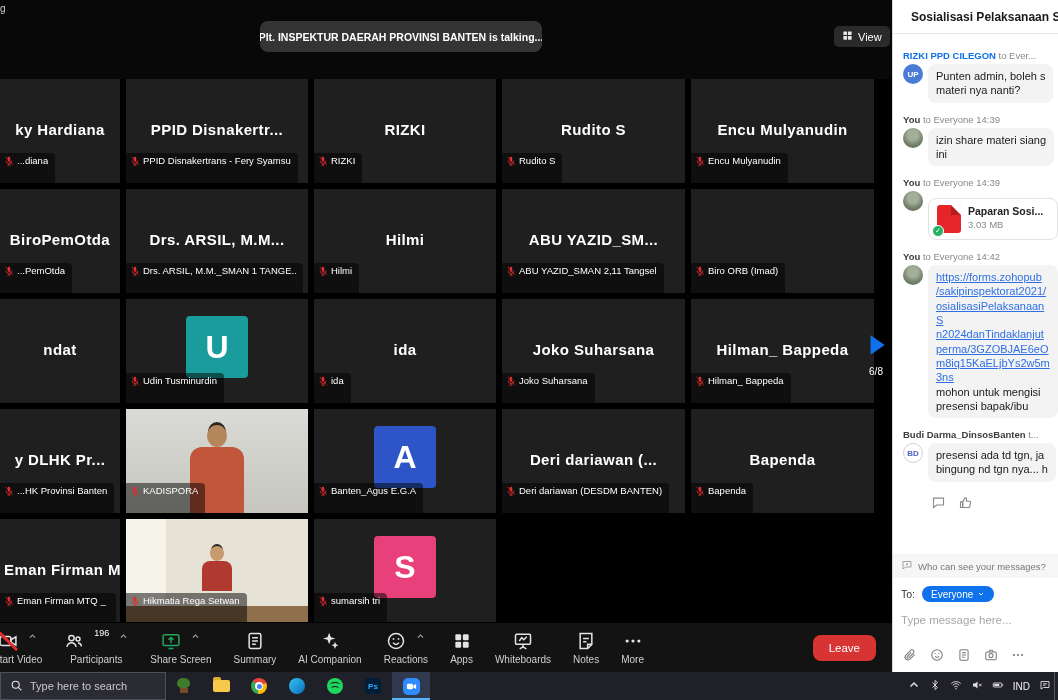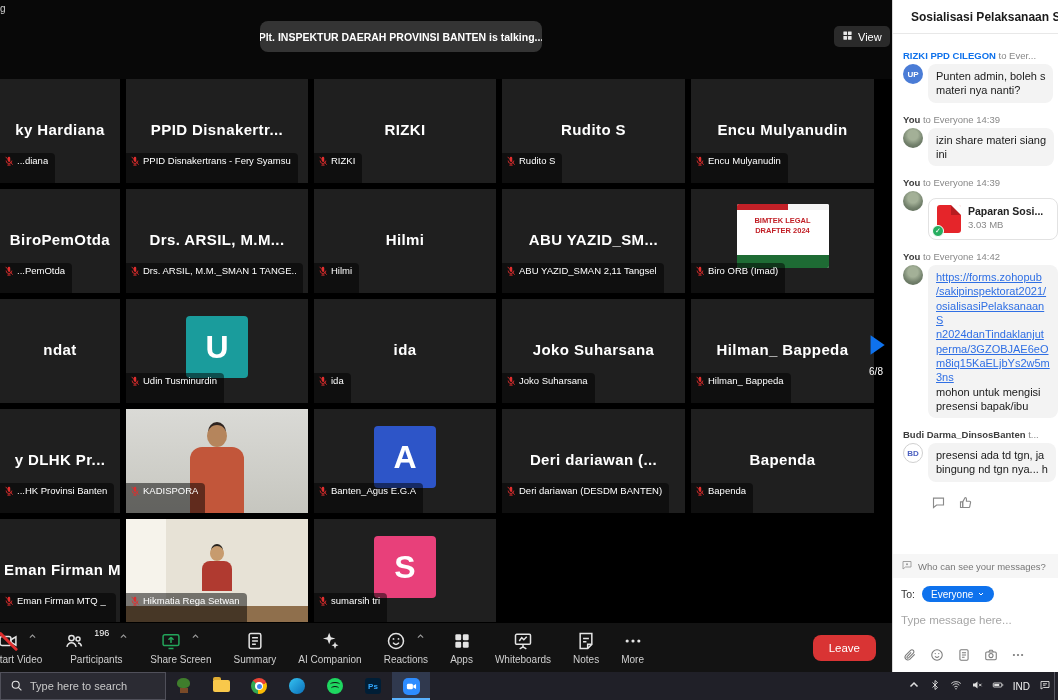--- a/index.html
+++ b/index.html
@@ -282,24 +282,20 @@
           <span class="svg mic">
             <svg viewBox="0 0 24 24">
               <path fill="currentColor" d="M12 2a3 3 0 0 1 3 3v6a3 3 0 0 1-6 0V5a3 3 0 0 1 3-3z"></path>
               <path fill="none" stroke="currentColor" stroke-width="2" d="M5 11a7 7 0 0 0 14 0M12 18v4M8 22h8M4 2l17 19"></path>
             </svg>
           </span>
           <span class="lbl">ABU YAZID_SMAN 2,11 Tangsel</span>
         </div>
       </div>
       <div class="tile t-poster">
-        <div class="poster">
-          <div class="poster-txt">BIMTEK LEGAL<br>DRAFTER 2024</div>
-          <div class="poster-band"></div>
-        </div>
         <div class="tile-label">
           <span class="svg mic">
             <svg viewBox="0 0 24 24">
               <path fill="currentColor" d="M12 2a3 3 0 0 1 3 3v6a3 3 0 0 1-6 0V5a3 3 0 0 1 3-3z"></path>
               <path fill="none" stroke="currentColor" stroke-width="2" d="M5 11a7 7 0 0 0 14 0M12 18v4M8 22h8M4 2l17 19"></path>
             </svg>
           </span>
           <span class="lbl">Biro ORB (Imad)</span>
         </div>
       </div>

